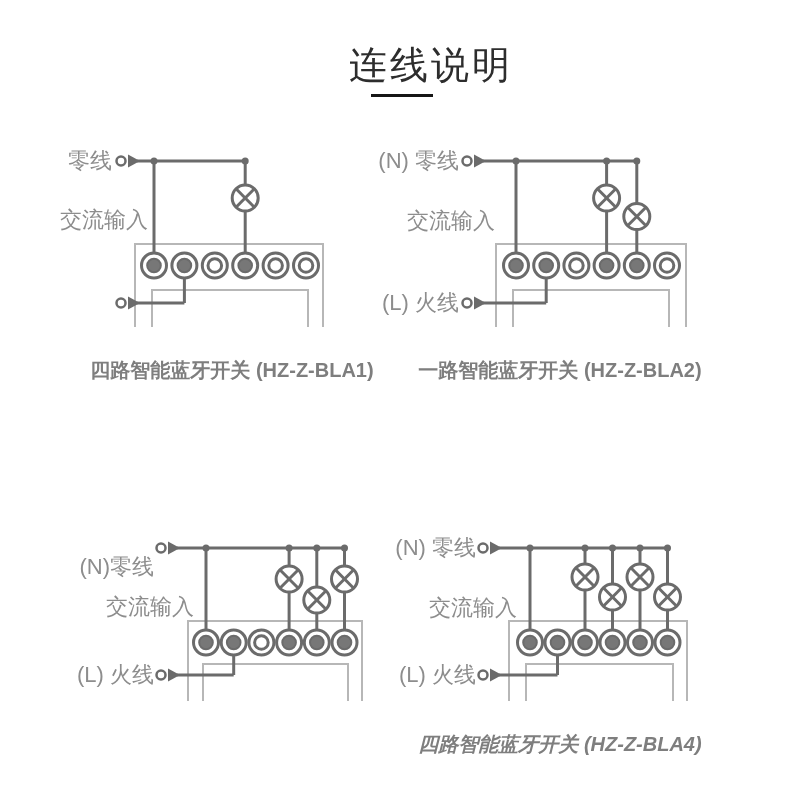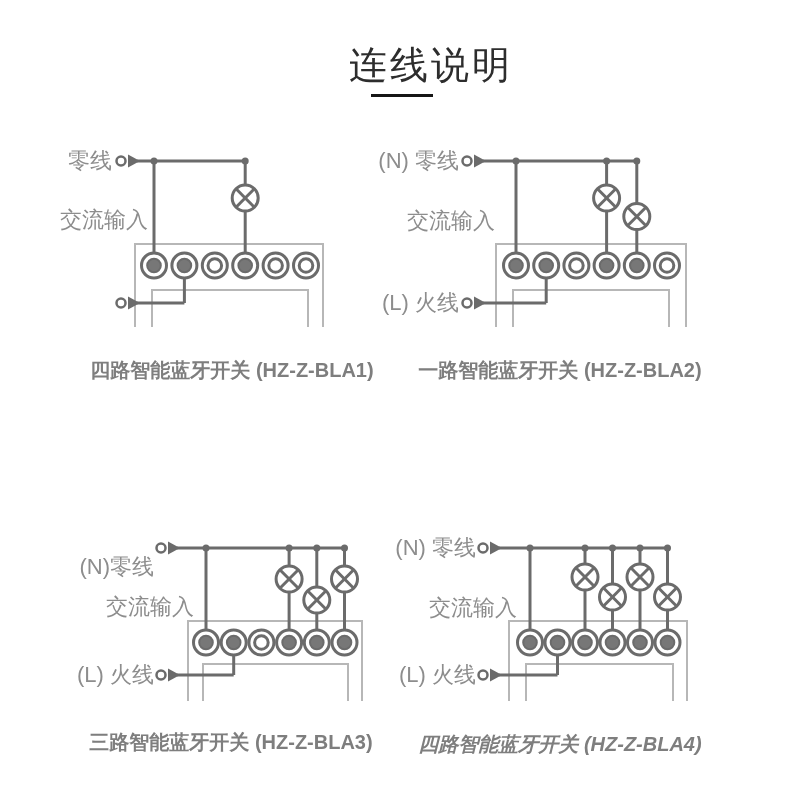--- a/index.html
+++ b/index.html
@@ -290,20 +290,19 @@
   <div class="caption d1-caption">四路智能蓝牙开关 (HZ-Z-BLA1)</div>
 
   <div class="wire-label right-aligned d2-neutral">(N) 零线</div>
   <div class="wire-label d2-ac">交流输入</div>
   <div class="wire-label right-aligned d2-live">(L) 火线</div>
   <div class="caption d2-caption">一路智能蓝牙开关 (HZ-Z-BLA2)</div>
 
   <div class="wire-label right-aligned d3-neutral">(N)零线</div>
   <div class="wire-label d3-ac">交流输入</div>
   <div class="wire-label right-aligned d3-live">(L) 火线</div>
-  <div class="caption d3-caption">三路智能蓝牙开关 (HZ-Z-BLA3)</div>
 
   <div class="wire-label right-aligned d4-neutral">(N) 零线</div>
   <div class="wire-label d4-ac">交流输入</div>
   <div class="wire-label right-aligned d4-live">(L) 火线</div>
   <div class="caption d4-caption">四路智能蓝牙开关 (HZ-Z-BLA4)</div>
 
 </div>
 
 </body></html>

